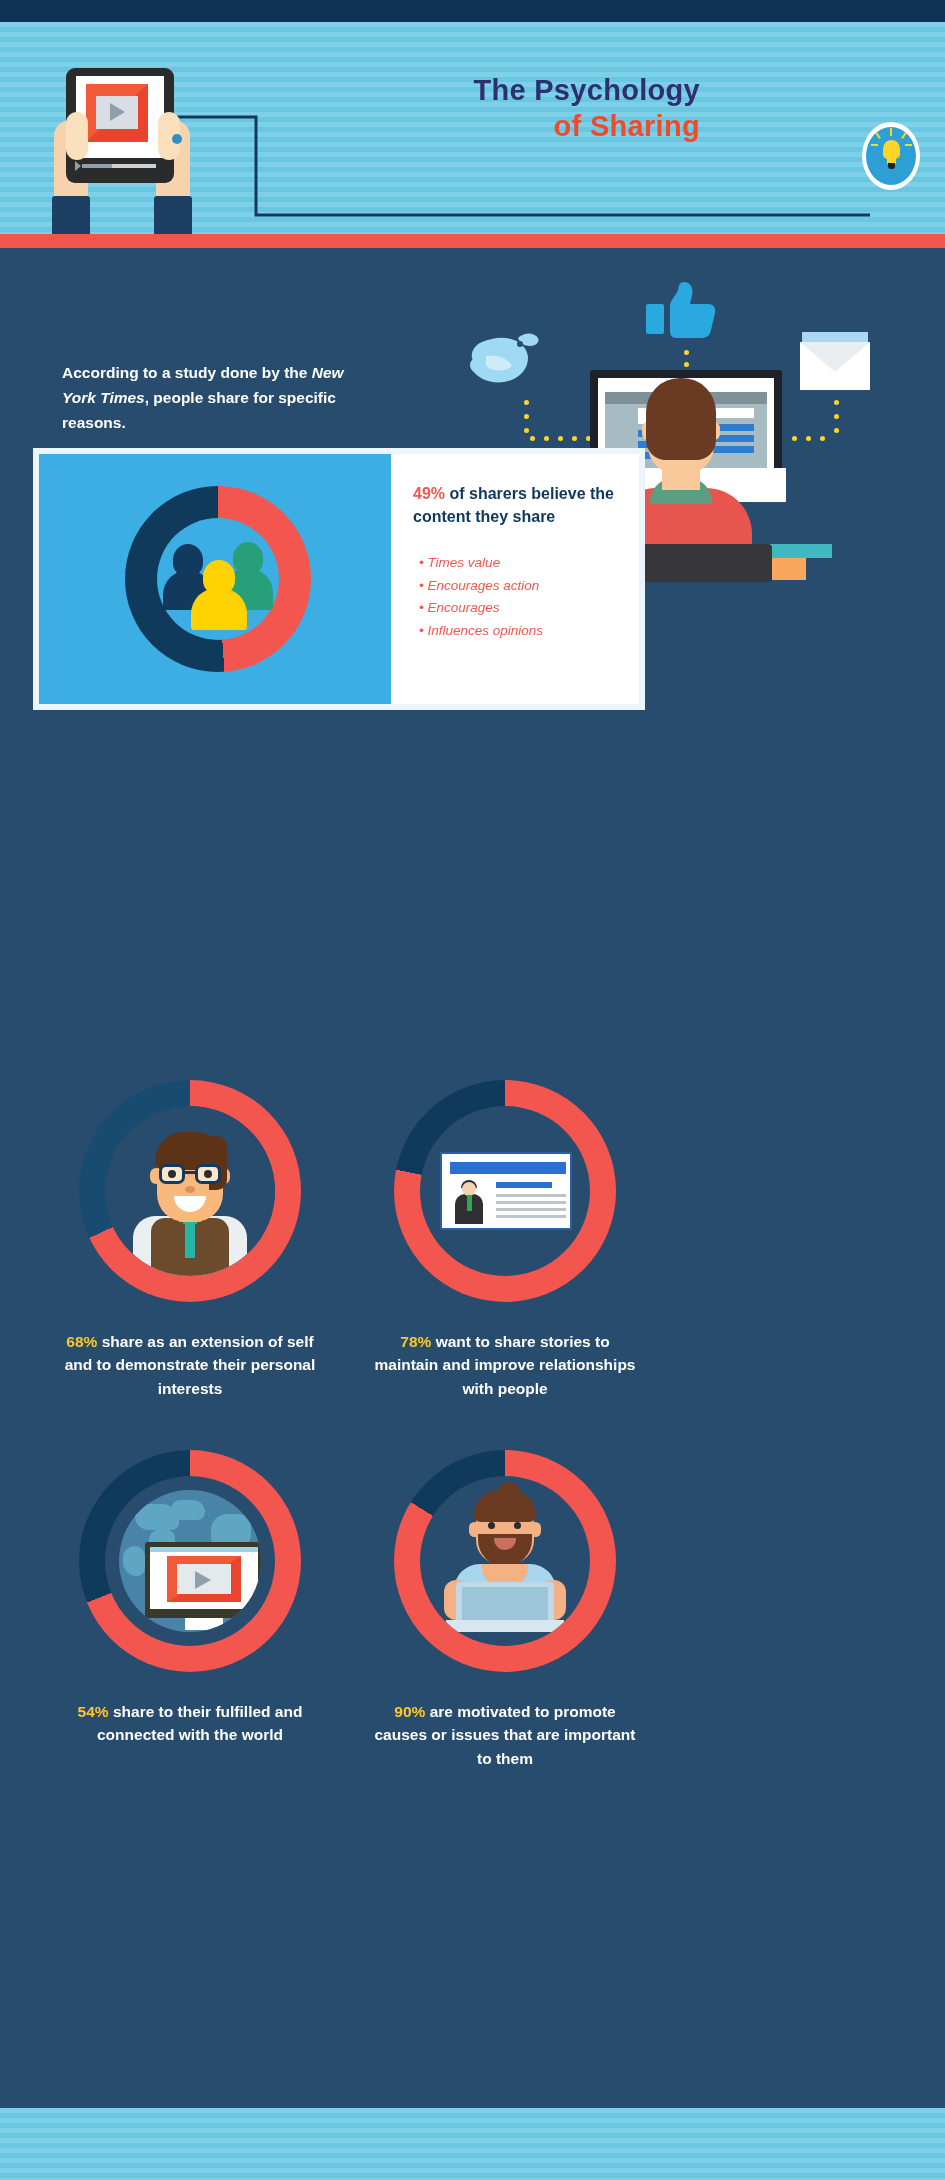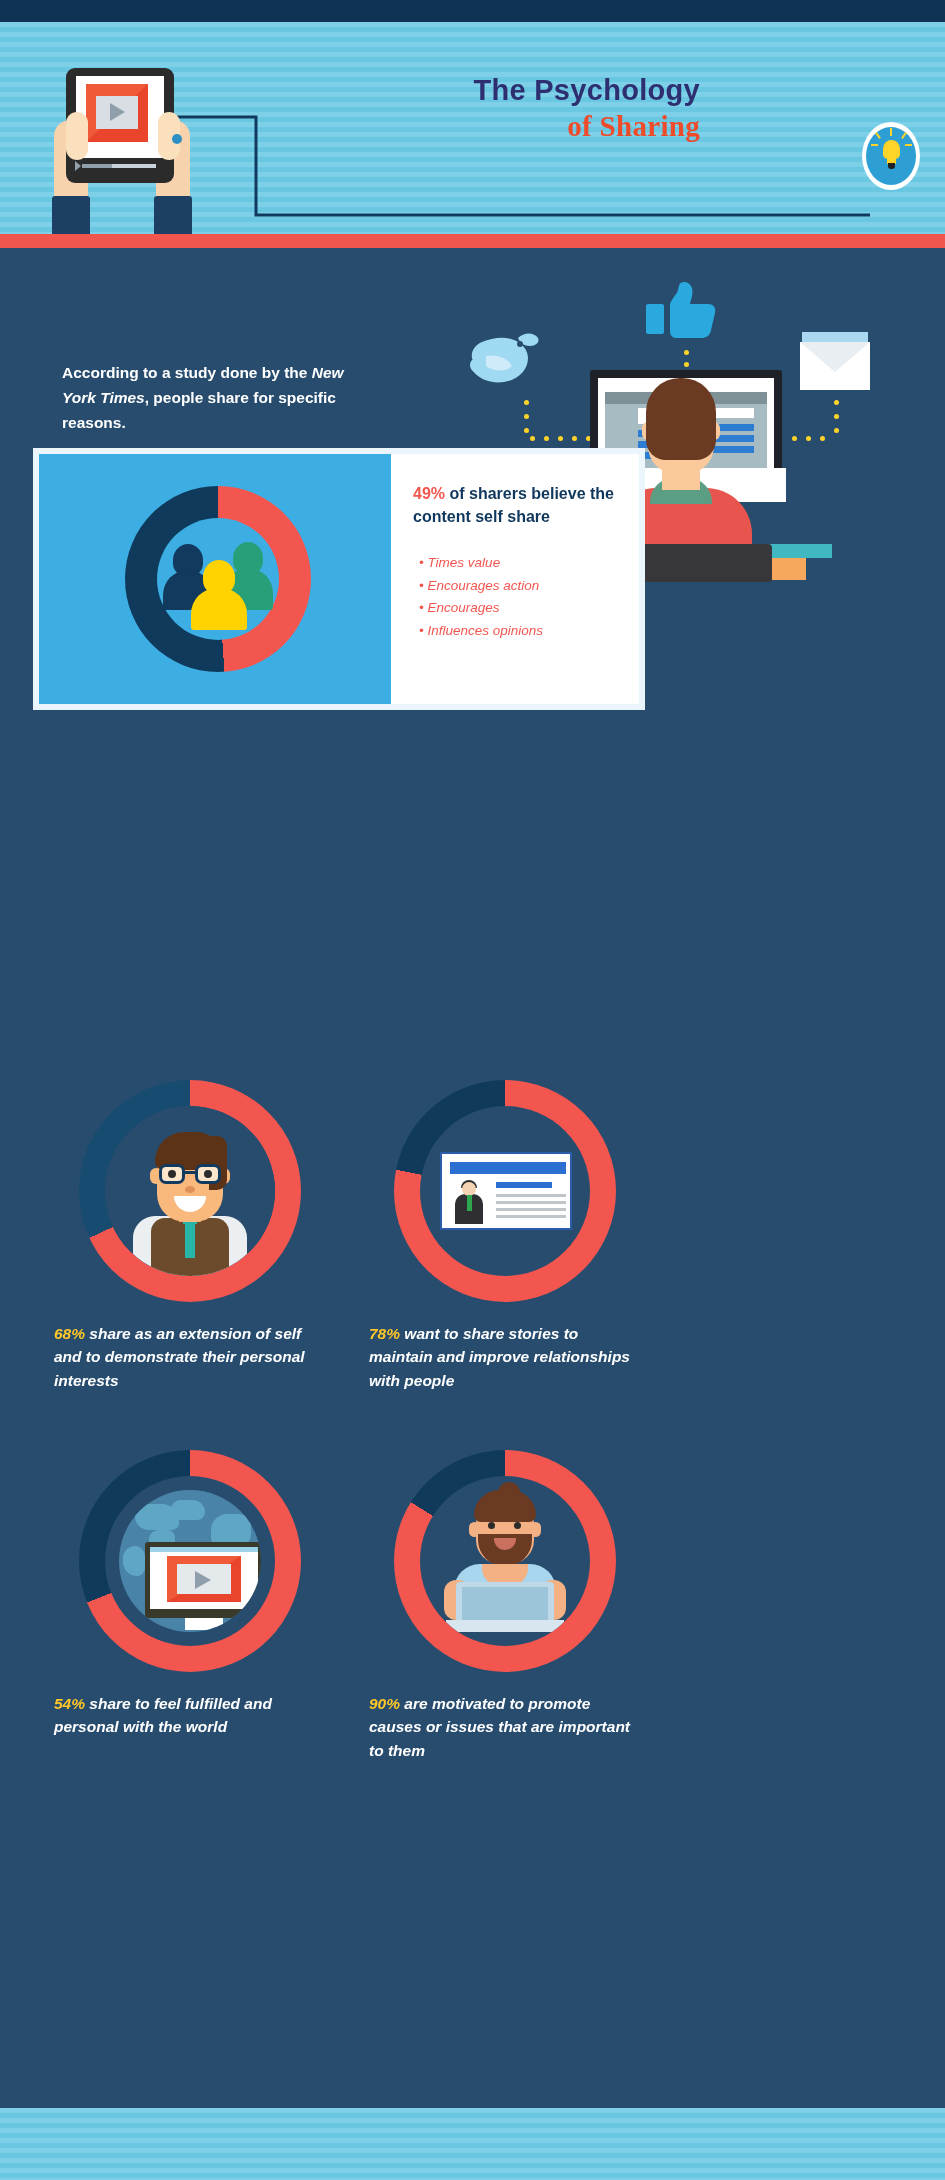--- a/index.html
+++ b/index.html
@@ -42,21 +42,21 @@
   .cuff-l { position:absolute; left:14px; top:136px; width:38px; height:44px; background:#1C3F63; border-radius:3px; }
   .cuff-r { position:absolute; left:116px; top:136px; width:38px; height:44px; background:#1C3F63; border-radius:3px; }
   .dot-tab { position:absolute; left:134px; top:74px; width:10px; height:10px; border-radius:50%; background:#2E8FC4; }
 
   
   .conn { position:absolute; left:0; top:0; width:945px; height:234px; pointer-events:none; }
 
   
   .title { position:absolute; left:300px; top:50px; width:400px; text-align:right; }
   .title .l1 { font-size:29px; font-weight:bold; color:#2E2F70; letter-spacing:.3px; line-height:1.25; }
-  .title .l2 { font-size:29px; font-weight:bold; color:#EE4B2B; letter-spacing:.3px; line-height:1.25;font-family:Liberation Serif, serif; }
+  .title .l2 { font-size:29px; font-weight:bold; color:#EE4B2B; letter-spacing:.3px; line-height:1.25; }
 
   
   .bulb { position:absolute; left:862px; top:100px; width:58px; height:68px; background:#ffffff; border-radius:50%; }
   .bulb-in { position:absolute; left:4px; top:5px; width:50px; height:58px; background:#2E9FD4; border-radius:50%; }
   .bulb-glass { position:absolute; left:21px; top:18px; width:17px; height:19px; background:#FFD429; border-radius:9px 9px 5px 5px; }
   .bulb-base { position:absolute; left:25px; top:35px; width:9px; height:7px; background:#FFD429; }
   .bulb-tip { position:absolute; left:26px; top:41px; width:7px; height:6px; background:#222; border-radius:0 0 3px 3px; }
   .ray { position:absolute; background:#FFD429; }
 
   
@@ -124,21 +124,21 @@
   .c49-head { position:absolute; left:22px; top:28px; width:215px; font-size:16px; font-weight:bold; color:#10375C; line-height:1.45; }
   .c49-head .pct { color:#F2564F; }
   .c49-list { position:absolute; left:28px; top:98px; width:215px; }
   .c49-list li { list-style:none; font-size:13.5px; font-style:italic; color:#F2564F; line-height:1.68; }
   .c49-list li:before { content:'• '; }
 
   
   .stat { position:absolute; width:300px; }
   .ring { position:relative; width:222px; height:222px; border-radius:50%; margin:0 auto; }
   .ring-hole { position:absolute; left:26px; top:26px; width:170px; height:170px; border-radius:50%; background:#274C6E; overflow:hidden; }
-  .stat-cap { margin-top:20px; text-align:left; font-size:15.5px; font-weight:bold; color:#ffffff; line-height:1.5; padding:0 14px;font-style:italic; }
+  .stat-cap { margin-top:28px; text-align:center; font-size:15.5px; font-weight:bold; color:#ffffff; line-height:1.5; padding:0 14px; }
   .stat-cap .pct { color:#FFC727; }
 
   
   .av-circ { position:absolute; left:0; top:0; width:170px; height:170px; background:#274C6E; }
   .av-shirt { position:absolute; left:28px; top:110px; width:114px; height:60px; background:#ECEFF2; border-radius:22px 22px 0 0; }
   .av-vest { position:absolute; left:46px; top:112px; width:78px; height:58px; background:#6C4B2C; border-radius:14px 14px 0 0; }
   .av-tie { position:absolute; left:80px; top:112px; width:10px; height:40px; background:#25B6A8; }
   .av-tieknot { position:absolute; left:78px; top:106px; width:14px; height:12px; background:#25B6A8; }
   .av-neck { position:absolute; left:74px; top:92px; width:22px; height:24px; background:#EDA86B; }
   .av-face { position:absolute; left:52px; top:36px; width:66px; height:80px; background:#F9B87C; border-radius:30px 30px 28px 28px; }
@@ -339,21 +339,21 @@
           <div class="pbody" style="left:66px;top:50px;width:50px;height:42px;background:#27A07A;"></div>
         </div>
         <div class="pfig">
           <div class="phead" style="left:46px;top:42px;width:32px;height:34px;background:#FFD200;"></div>
           <div class="pbody" style="left:34px;top:70px;width:56px;height:42px;background:#FFD200;"></div>
         </div>
       </div>
     </div>
     <div class="card49-right">
       <div class="c49-head">
-        <span class="pct">49%</span><span> of sharers believe the content self share</span>
+        <span class="pct">49%</span><span> of sharers believe the content they share</span>
       </div>
       <ul class="c49-list">
         <li>Times value</li>
         <li>Encourages action</li>
         <li>Encourages</li>
         <li>Influences opinions</li>
       </ul>
     </div>
   </div>
 
@@ -424,21 +424,21 @@
           <div class="gmon-s"></div>
           <div class="gmon-top"></div>
           <div class="gmon-vid"></div>
           <div class="gmon-in"></div>
           <div class="gmon-play"></div>
           <div class="gmon-stand"></div>
         </div>
       </div>
     </div>
     <div class="stat-cap">
-      <span class="pct">54%</span><span> share to feel fulfilled and personal with the world</span>
+      <span class="pct">54%</span><span> share to their fulfilled and connected with the world</span>
     </div>
   </div>
 
   <div class="stat" style="left:355px; top:1450px;">
     <div class="ring" style="background:conic-gradient(from 0deg, #F2564F 0deg 302deg, #0F3A5C 302deg 360deg);">
       <div class="ring-hole">
         <div style="position:absolute;left:0;top:0;width:170px;height:170px;">
           <div class="lg-tuft"></div>
           <div class="lg-ear-l"></div>
             <div class="lg-ear-r"></div>

